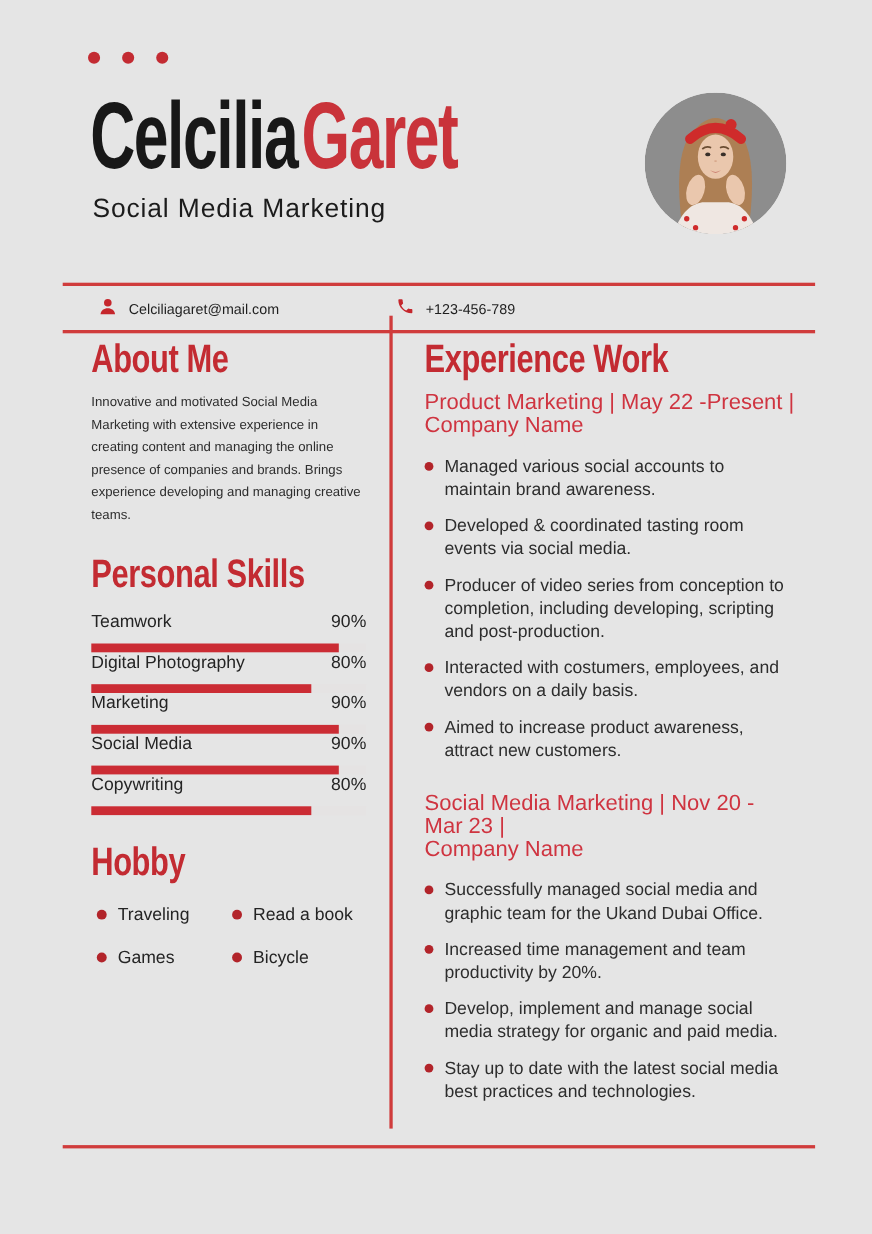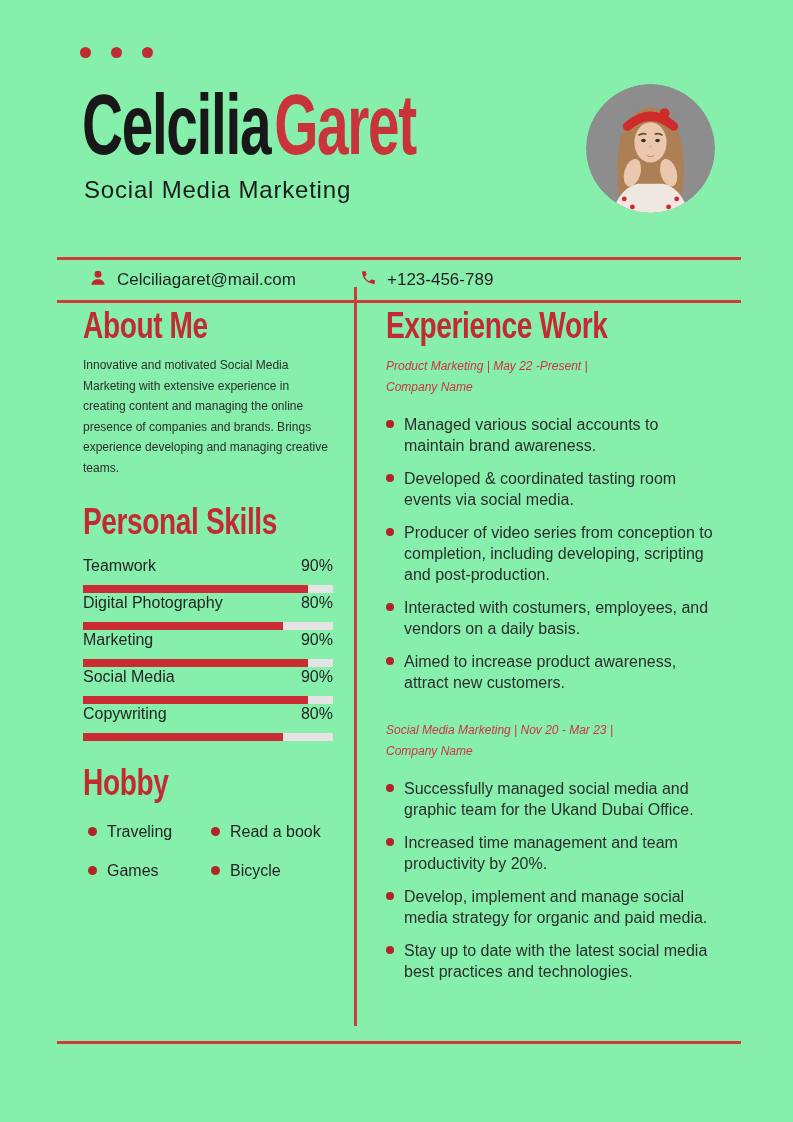--- a/index.html
+++ b/index.html
@@ -1,37 +1,37 @@
 <!DOCTYPE html>
 <html style="--accent-red: #c32b32; --name-red: #c9333a; --line-red: #d03c3c; --bar-red: #cb2c34; --bullet-red: #b2242a; --meta-red: #cf3440; --text-dark: #2d2d2d; --skill-track-gray: #e5e3e3; --photo-bg-gray: #8d8d8d;"><head>
 <meta charset="utf-8">
 <style>
   html,body{margin:0;padding:0;background:#ffffff;}
-  .page{position:relative;width:793px;height:1122px;background:#86efac;overflow:hidden;
+  .page{position:relative;width:793px;height:1122px;background:#e5e5e5;overflow:hidden;
         font-family:"Liberation Sans",sans-serif;color:var(--text-dark,#2d2d2d);}
   .page *{box-sizing:border-box;}
 
   
   .dots{position:absolute;left:80px;top:47px;display:flex;gap:20px;}
   .dots .dot{width:11px;height:11px;border-radius:50%;background:var(--accent-red,#c5262c);}
 
   
   h1.name{position:absolute;left:82px;top:83px;margin:0;font-size:86px;line-height:82px;
           font-weight:800;letter-spacing:-2px;white-space:nowrap;
           transform:scaleX(.66);transform-origin:0 50%;color:#181818;}
   h1.name .last{color:var(--name-red,#c9333a);margin-left:6px;}
   .subtitle{position:absolute;left:84px;top:176px;font-size:24px;letter-spacing:.8px;color:#1c1c1c;}
 
   .photo{position:absolute;left:586px;top:84px;width:129px;height:129px;border-radius:50%;overflow:hidden;}
   .photo svg{display:block;width:100%;height:100%;}
 
   
   .contact-bar{position:absolute;left:57px;top:257px;width:684px;height:46px;
                border-top:3px solid var(--line-red,#d03c3c);border-bottom:3px solid var(--line-red,#d03c3c);
-               display:flex;align-items:center;padding-left:32px;font-size:17px;color:#1f1f1f;}
+               display:flex;align-items:center;padding-left:32px;font-size:13px;color:#1f1f1f;}
   .c-item{display:flex;align-items:center;gap:10px;}
   .c-item svg{flex:none;}
   .c-item.c1{width:271px;}
   .c-item.c2{width:181px;}
   .c-item.c3{flex:1;}
 
   
   .columns{position:absolute;left:57px;top:287px;width:684px;height:739px;}
   .v-divider{position:absolute;left:297px;top:0;width:3px;height:739px;background:var(--line-red,#d03c3c);}
   .col-left{position:absolute;left:0;top:0;width:298px;padding:0 22px 0 26px;}
@@ -52,21 +52,21 @@
   .skill-fill{height:8px;background:var(--bar-red,#cb2c34);}
 
   
   .hobby-list{margin:22px 0 0 5px;display:grid;grid-template-columns:123px auto;row-gap:21px;}
   .hobby-item{display:flex;align-items:center;gap:10px;font-size:16px;color:#242424;}
   .h-dot{flex:none;width:9px;height:9px;border-radius:50%;background:var(--bullet-red,#b2242a);}
 
   
   .job{margin-top:0;}
   .job + .job{margin-top:27px;}
-  .job-meta{margin-top:12px;font-style:italic;font-size:12px;line-height:21px;color:var(--meta-red,#cf3440);}
+  .job-meta{margin-top:12px;font-size:20px;line-height:21px;color:var(--meta-red,#cf3440);}
   .job-meta span{display:block;}
   ul.bullets{list-style:none;margin:16px 0 0 0;padding:0;}
   ul.bullets li{position:relative;padding-left:18px;margin-bottom:12px;font-size:16px;line-height:21px;color:var(--text-dark,#2d2d2d);}
   ul.bullets li:last-child{margin-bottom:0;}
   .b-dot{position:absolute;left:0;top:6px;width:8px;height:8px;border-radius:50%;background:var(--bullet-red,#b2242a);}
 </style>
 </head>
 <body>
 
 <div class="page">

